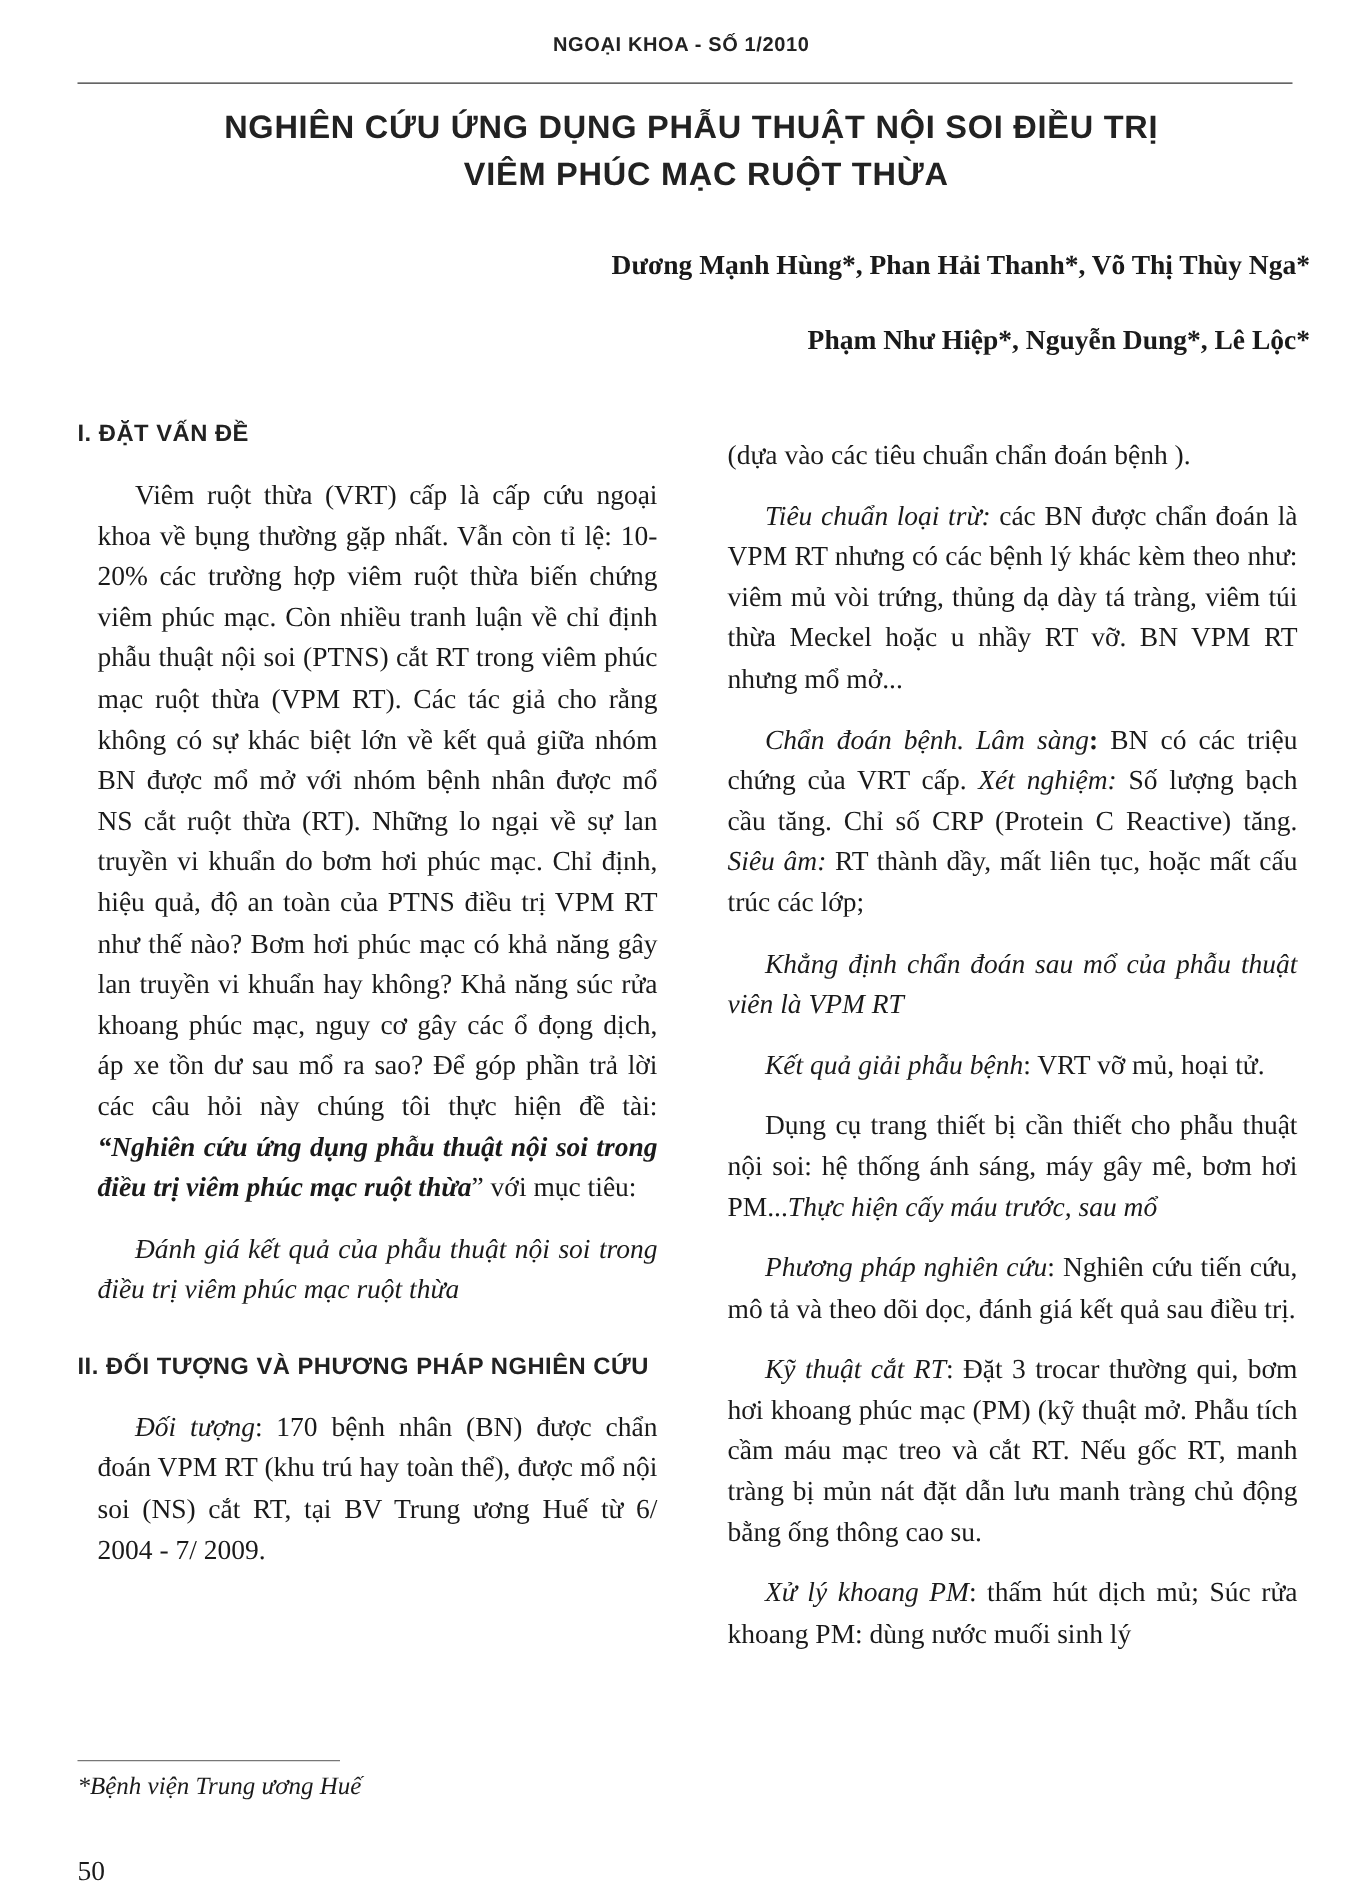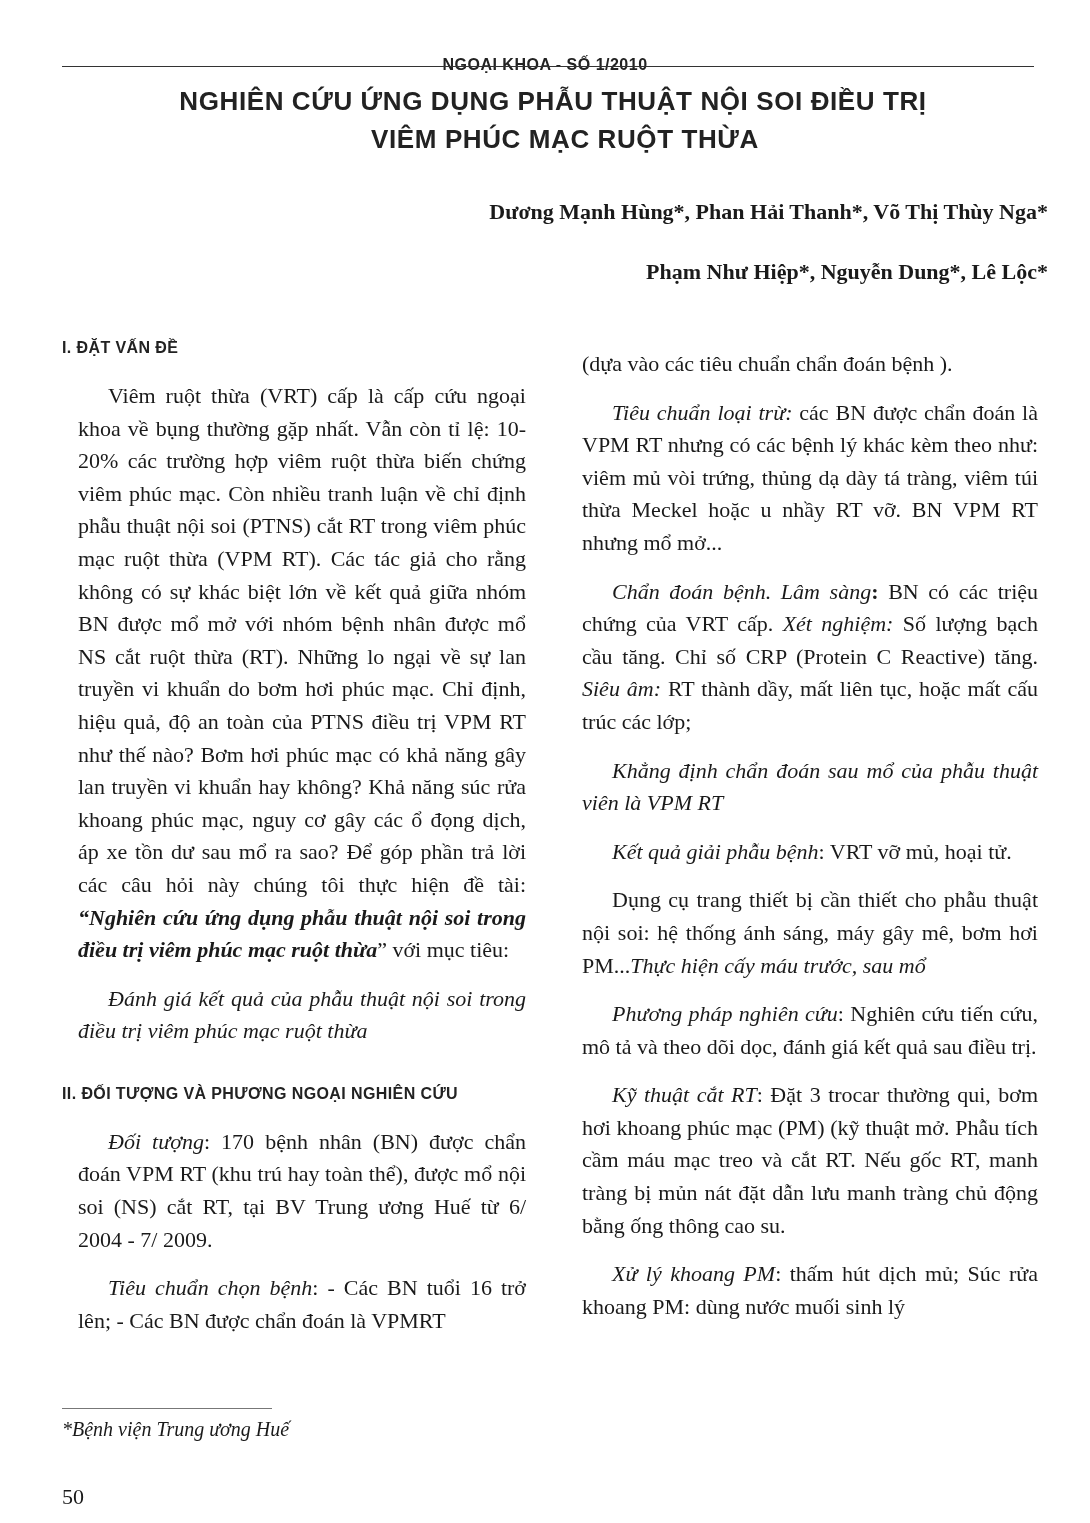--- a/index.html
+++ b/index.html
@@ -1,28 +1,28 @@
 <!DOCTYPE html>
 <html><head>
 <meta charset="utf-8">
 <style>
   html, body { margin:0; padding:0; background:#ffffff; }
   body { width:1090px; height:1523px; position:relative; overflow:hidden; color:#1a1a1a; font-family:"Liberation Serif", serif; }
-  .running-head { position:absolute; left:0; top:56px; width:1090px; text-align:center; font-family:"Liberation Sans", sans-serif; font-weight:bold; font-size:16px; letter-spacing:0.5px; color:#222; }
+  .running-head { position:absolute; left:0; top:28px; width:1090px; text-align:center; font-family:"Liberation Sans", sans-serif; font-weight:bold; font-size:16px; letter-spacing:0.5px; color:#222; }
   .head-rule { position:absolute; left:62px; top:66px; width:972px; height:0; border-top:1.5px solid #333; }
   .title { position:absolute; left:0; width:1090px; text-align:center; font-family:"Liberation Sans", sans-serif; font-weight:bold; font-size:26px; letter-spacing:0.6px; color:#222; line-height:38px;padding-left:20px; }
   .title.l1 { top:82px; padding-left:16px; box-sizing:border-box; }
   .title.l2 { top:120px; }
   .authors { position:absolute; right:42px; text-align:right; font-family:"Liberation Serif", serif; font-weight:bold; font-size:22px; color:#1a1a1a; line-height:32px; }
   .authors.a1 { top:196px; }
   .authors.a2 { top:228px;margin-top:28px; }
   .col { position:absolute; top:332px; width:480px; font-size:22px; line-height:32.6px; }
   .col.left { left:62px; }
   .col.right { left:566px; width:488px; }
-  .h { font-family:"Liberation Sans", sans-serif; font-weight:bold; font-size:16px; letter-spacing:0.4px; line-height:32px; color:#222; margin:0; }
+  .h { font-family:"Liberation Sans", sans-serif; font-weight:bold; font-size:19px; letter-spacing:0.4px; line-height:32px; color:#222; margin:0; }
   .p { margin:16px; text-align:justify; }
   .ind { text-indent:30px; }
   .it { font-style:italic; }
   .b { font-weight:bold; }
   .gap { height:14px; }
   .footnote { position:absolute; left:62px; top:1418px; font-style:italic; font-size:20px; }
   .fn-rule { position:absolute; left:62px; top:1408px; width:210px; border-top:1px solid #777; }
   .page-num { position:absolute; left:62px; top:1484px; font-size:22px; }
 </style>
 </head>
@@ -35,23 +35,22 @@
 <div class="title l2">VIÊM PHÚC MẠC RUỘT THỪA</div>
 
 <div class="authors a1">Dương Mạnh Hùng*, Phan Hải Thanh*, Võ Thị Thùy Nga*</div>
 <div class="authors a2">Phạm Như Hiệp*, Nguyễn Dung*, Lê Lộc*</div>
 
 <div class="col left">
   <h2 class="h">I. ĐẶT VẤN ĐỀ</h2>
   <p class="p ind"><span>Viêm ruột thừa (VRT) cấp là cấp cứu ngoại khoa về bụng thường gặp nhất. Vẫn còn tỉ lệ: 10-20% các trường hợp viêm ruột thừa biến chứng viêm phúc mạc. Còn nhiều tranh luận về chỉ định phẫu thuật nội soi (PTNS) cắt RT trong viêm phúc mạc ruột thừa (VPM RT). Các tác giả cho rằng không có sự khác biệt lớn về kết quả giữa nhóm BN được mổ mở với nhóm bệnh nhân được mổ NS cắt ruột thừa (RT). Những lo ngại về sự lan truyền vi khuẩn do bơm hơi phúc mạc. Chỉ định, hiệu quả, độ an toàn của PTNS điều trị VPM RT như thế nào? Bơm hơi phúc mạc có khả năng gây lan truyền vi khuẩn hay không? Khả năng súc rửa khoang phúc mạc, nguy cơ gây các ổ đọng dịch, áp xe tồn dư sau mổ ra sao? Để góp phần trả lời các câu hỏi này chúng tôi thực hiện đề tài: </span><span class="b it">“Nghiên cứu ứng dụng phẫu thuật nội soi trong điều trị viêm phúc mạc ruột thừa</span><span>” với mục tiêu:</span></p>
   <p class="p ind it">Đánh giá kết quả của phẫu thuật nội soi trong điều trị viêm phúc mạc ruột thừa</p>
   <div class="gap"></div>
-  <h2 class="h">II. ĐỐI TƯỢNG VÀ PHƯƠNG NGOẠI NGHIÊN CỨU</h2>
+  <h2 class="h">II. ĐỐI TƯỢNG VÀ PHƯƠNG PHÁP NGHIÊN CỨU</h2>
   <p class="p ind"><span class="it">Đối tượng</span><span>: 170 bệnh nhân (BN) được chẩn đoán VPM RT (khu trú hay toàn thể), được mổ nội soi (NS) cắt RT, tại BV Trung ương Huế từ 6/ 2004 - 7/ 2009.</span></p>
-  <p class="p ind"><span class="it">Tiêu chuẩn chọn bệnh</span><span>: - Các BN tuổi 16 trở lên; - Các BN được chẩn đoán là VPMRT</span></p>
 </div>
 
 <div class="col right">
   <p class="p">(dựa vào các tiêu chuẩn chẩn đoán bệnh ).</p>
   <p class="p ind"><span class="it">Tiêu chuẩn loại trừ:</span><span> các BN được chẩn đoán là VPM RT nhưng có các bệnh lý khác kèm theo như: viêm mủ vòi trứng, thủng dạ dày tá tràng, viêm túi thừa Meckel hoặc u nhầy RT vỡ. BN VPM RT nhưng mổ mở...</span></p>
   <p class="p ind"><span class="it">Chẩn đoán bệnh. Lâm sàng</span><span class="b">:</span><span> BN có các triệu chứng của VRT cấp. </span><span class="it">Xét nghiệm:</span><span> Số lượng bạch cầu tăng. Chỉ số CRP (Protein C Reactive) tăng. </span><span class="it">Siêu âm:</span><span> RT thành dầy, mất liên tục, hoặc mất cấu trúc các lớp;</span></p>
   <p class="p ind it">Khẳng định chẩn đoán sau mổ của phẫu thuật viên là VPM RT</p>
   <p class="p ind"><span class="it">Kết quả giải phẫu bệnh</span><span>: VRT  vỡ mủ, hoại tử.</span></p>
   <p class="p ind"><span>Dụng cụ trang thiết bị cần thiết cho phẫu thuật nội soi: hệ thống ánh sáng, máy gây mê, bơm hơi PM...</span><span class="it">Thực hiện cấy máu trước, sau mổ</span></p>
   <p class="p ind"><span class="it">Phương pháp nghiên cứu</span><span>: Nghiên cứu tiến cứu, mô tả và theo dõi dọc, đánh giá kết quả sau điều trị.</span></p>

